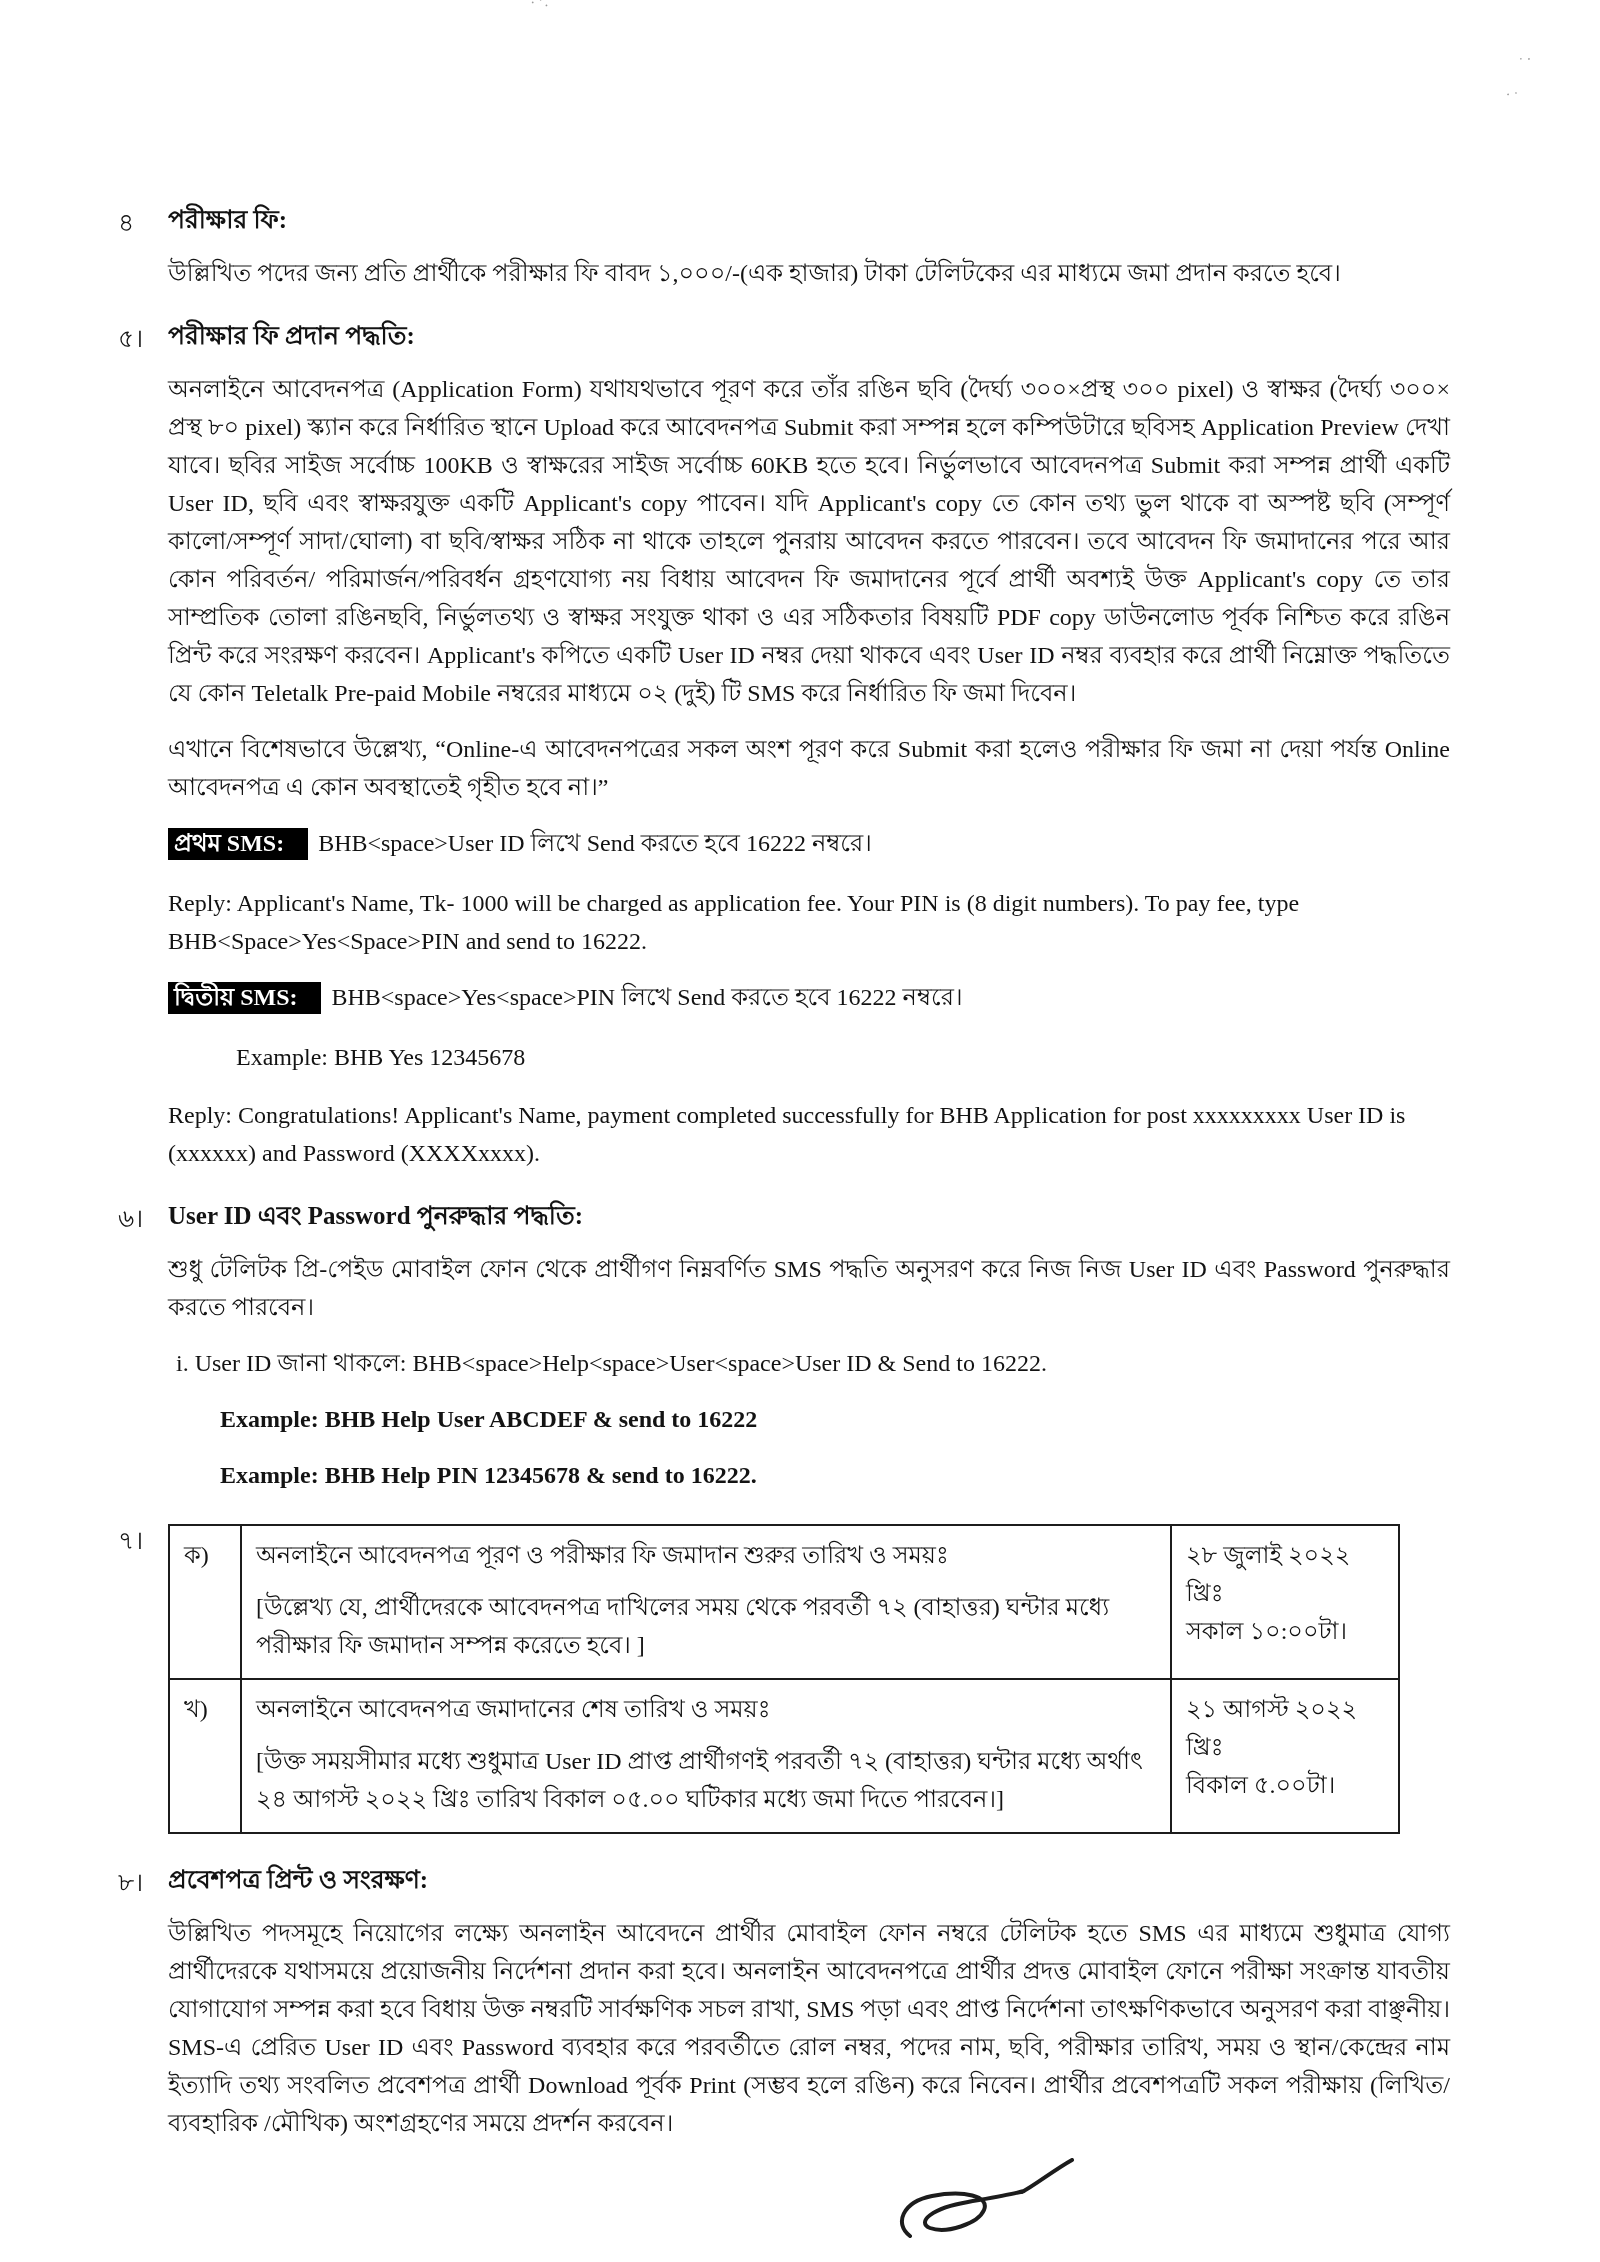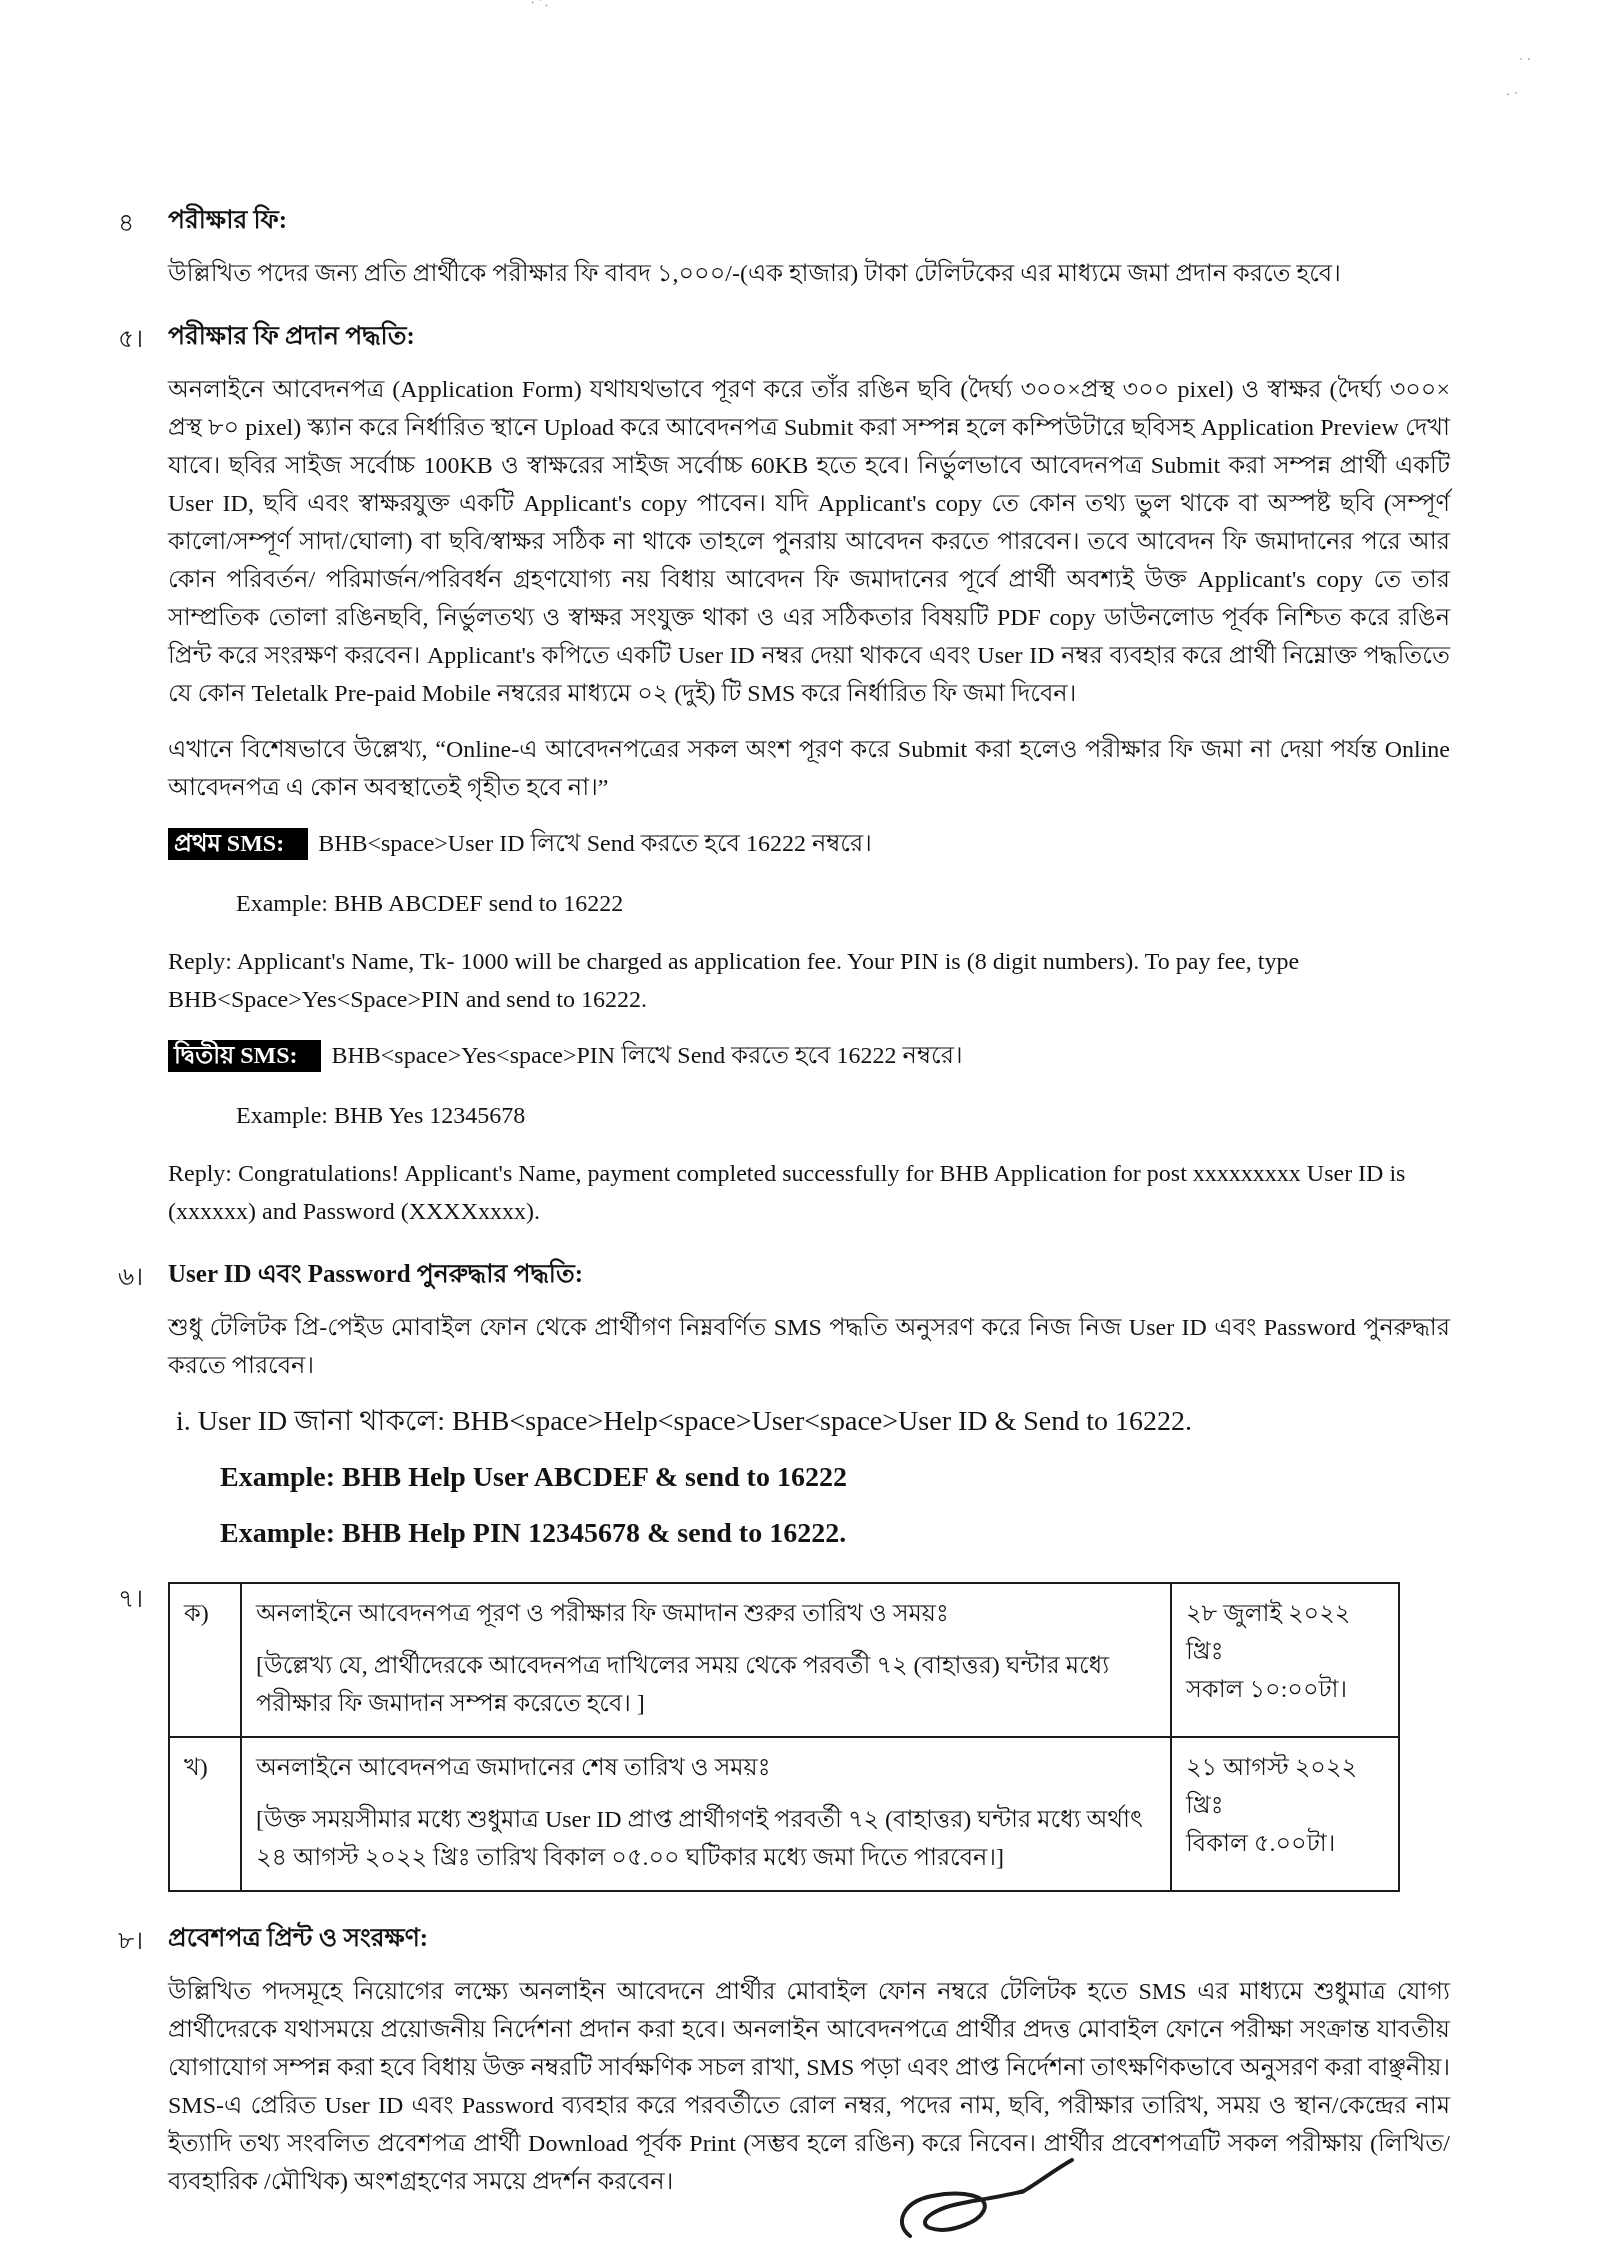--- a/index.html
+++ b/index.html
@@ -11,21 +11,21 @@
   }
   .page{padding:202px 150px 0 118px;position:relative;}
   .sec{display:grid;grid-template-columns:50px 1fr;margin-bottom:8px;}
   .num{font-size:25px;line-height:38px;padding-top:2px;}
   .heading{font-size:25px;font-weight:bold;margin:0 0 16px 0;line-height:36px;}
   .bodytext{font-size:24px;line-height:38px;text-align:justify;margin:0 0 18px 0;}
   .nojust{text-align:left;}
   .example{margin-left:68px;text-align:left;margin-bottom:20px;}
   .smsline{font-size:24px;line-height:38px;margin:0 0 22px 0;}
   .sms-label{background:#000;color:#fff;padding:2px 24px 4px 6px;margin-right:10px;font-weight:bold;}
-  .stepline{font-size:28px;line-height:38px;margin:0 0 18px 8px;text-align:left;}
+  .stepline{font-size:24px;line-height:38px;margin:0 0 18px 8px;text-align:left;}
   .stepexample{margin-left:52px;font-weight:bold;}
   table.deadline{border-collapse:collapse;width:1232px;margin:4px 0 20px 0;}
   table.deadline td{border:2.5px solid #1c1c1c;font-size:24px;line-height:38px;padding:10px 14px 14px 14px;vertical-align:top;text-align:left;}
   td.lbl{width:42px;}
   td.dt{width:198px;}
   .cell-gap{height:14px;}
   .sig{position:absolute;left:872px;top:2158px;}
   .artifact{position:absolute;color:#9a9a9a;font-size:15px;letter-spacing:2px;}
   .a1{left:530px;top:-4px;transform:rotate(12deg);}
   .a2{left:1520px;top:52px;transform:rotate(-30deg);}
@@ -44,21 +44,20 @@
     </div>
   </div>
 
   <div class="sec">
     <div class="num">৫।</div>
     <div class="content">
       <div class="heading">পরীক্ষার ফি প্রদান পদ্ধতি:</div>
       <p class="bodytext">অনলাইনে আবেদনপত্র (Application Form) যথাযথভাবে পূরণ করে তাঁর রঙিন ছবি (দৈর্ঘ্য ৩০০×প্রস্থ ৩০০ pixel) ও স্বাক্ষর (দৈর্ঘ্য ৩০০× প্রস্থ ৮০ pixel) স্ক্যান করে নির্ধারিত স্থানে Upload করে আবেদনপত্র Submit করা সম্পন্ন হলে কম্পিউটারে ছবিসহ Application Preview দেখা যাবে। ছবির সাইজ সর্বোচ্চ 100KB ও স্বাক্ষরের সাইজ সর্বোচ্চ 60KB হতে হবে। নির্ভুলভাবে আবেদনপত্র Submit করা সম্পন্ন প্রার্থী একটি User ID, ছবি এবং স্বাক্ষরযুক্ত একটি Applicant's copy পাবেন। যদি Applicant's copy তে কোন তথ্য ভুল থাকে বা অস্পষ্ট ছবি (সম্পূর্ণ কালো/সম্পূর্ণ সাদা/ঘোলা) বা ছবি/স্বাক্ষর সঠিক না থাকে তাহলে পুনরায় আবেদন করতে পারবেন। তবে আবেদন ফি জমাদানের পরে আর কোন পরিবর্তন/ পরিমার্জন/পরিবর্ধন গ্রহণযোগ্য নয় বিধায় আবেদন ফি জমাদানের পূর্বে প্রার্থী অবশ্যই উক্ত Applicant's copy তে তার সাম্প্রতিক তোলা রঙিনছবি, নির্ভুলতথ্য ও স্বাক্ষর সংযুক্ত থাকা ও এর সঠিকতার বিষয়টি PDF copy ডাউনলোড পূর্বক নিশ্চিত করে রঙিন প্রিন্ট করে সংরক্ষণ করবেন। Applicant's কপিতে একটি User ID নম্বর দেয়া থাকবে এবং User ID নম্বর ব্যবহার করে প্রার্থী নিম্নোক্ত পদ্ধতিতে যে কোন Teletalk Pre-paid Mobile নম্বরের মাধ্যমে ০২ (দুই) টি SMS করে নির্ধারিত ফি জমা দিবেন।</p>
       <p class="bodytext">এখানে বিশেষভাবে উল্লেখ্য, “Online-এ আবেদনপত্রের সকল অংশ পূরণ করে Submit করা হলেও পরীক্ষার ফি জমা না দেয়া পর্যন্ত Online আবেদনপত্র এ কোন অবস্থাতেই গৃহীত হবে না।”</p>
       <p class="smsline"><span class="sms-label">প্রথম SMS:</span><span>BHB&lt;space&gt;User ID লিখে Send করতে হবে 16222 নম্বরে।</span></p>
-      <p class="bodytext example">Example: BHB ABCDEF send to 16222</p>
       <p class="bodytext nojust">Reply: Applicant's Name, Tk- 1000 will be charged as application fee. Your PIN is (8 digit numbers). To pay fee, type BHB&lt;Space&gt;Yes&lt;Space&gt;PIN and send to 16222.</p>
       <p class="smsline"><span class="sms-label">দ্বিতীয় SMS:</span><span>BHB&lt;space&gt;Yes&lt;space&gt;PIN লিখে Send করতে হবে 16222 নম্বরে।</span></p>
       <p class="bodytext example">Example: BHB Yes 12345678</p>
       <p class="bodytext nojust">Reply: Congratulations! Applicant's Name, payment completed successfully for BHB Application for post xxxxxxxxx User ID is (xxxxxx) and Password (XXXXxxxx).</p>
     </div>
   </div>
 
   <div class="sec">
     <div class="num">৬।</div>
     <div class="content">

